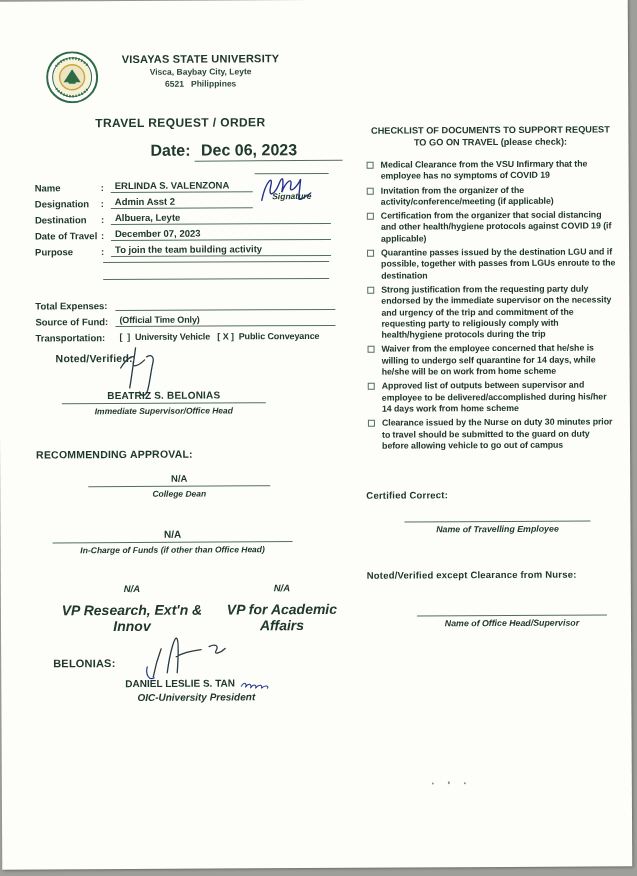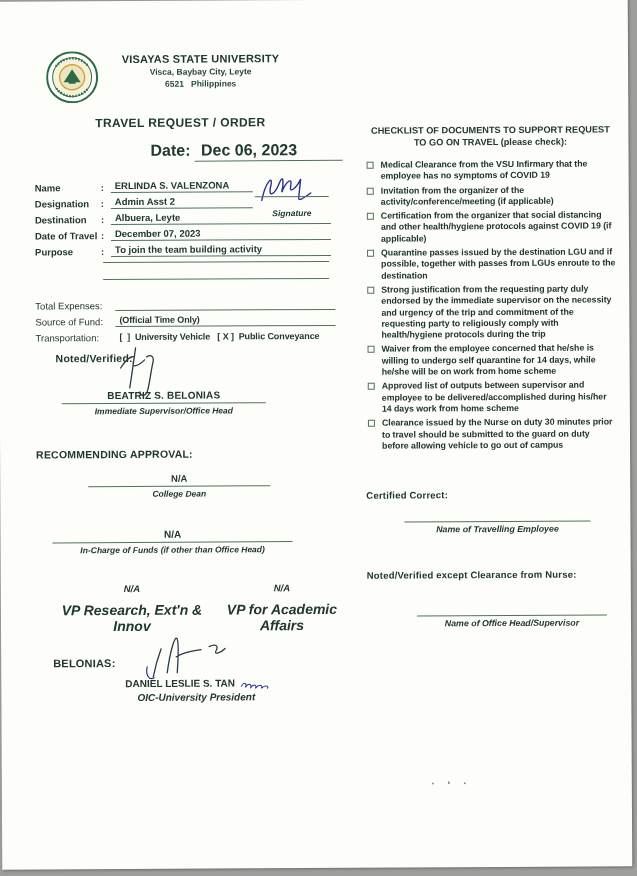--- a/index.html
+++ b/index.html
@@ -35,29 +35,29 @@
   
   .fields{left:36px;top:176px;width:296px;color:var(--ink-dark);}
   .frow{display:flex;align-items:flex-end;height:16px;font-size:9.5px;}
   .fl{width:66px;font-weight:700;margin-top:28px;}
   .fc{width:10px;font-weight:700;}
   .fv{flex:1;border-bottom:1.1px solid var(--line);font-weight:700;padding:0 0 1px 4px;white-space:nowrap;}
   .frow.short .fv{margin-right:78px;}
 
   .sig-block{left:256px;top:166px;width:74px;height:52px;}
   .sig-block svg{position:absolute;left:2px;bottom:11px;}
-  .sig-caption{position:absolute;bottom:0;left:0;right:0;border-top:1.2px solid var(--line);text-align:center;font-size:8.5px;font-style:italic;font-weight:700;color:var(--ink-dark);padding-top:11px;}
+  .sig-caption{position:absolute;bottom:17px;left:0;right:0;border-top:1.2px solid var(--line);text-align:center;font-size:8.5px;font-style:italic;font-weight:700;color:var(--ink-dark);padding-top:17px;}
 
   .blank-line{border-bottom:1.1px solid var(--line);height:0;}
   .bl1{left:104px;top:261px;width:226px;}
   .bl2{left:104px;top:278px;width:226px;}
 
   .expenses{left:36px;top:294px;width:300px;color:var(--ink-dark);}
   .erow{display:flex;align-items:flex-end;height:16px;font-size:9.5px;}
-  .el{width:80px;font-weight:400;white-space:nowrap;margin-top:28px;}
+  .el{width:80px;font-weight:700;white-space:nowrap;margin-top:28px;}
   .ev{flex:1;font-weight:700;padding:0 0 1px 4px;white-space:nowrap;font-size:9px;letter-spacing:-0.1px;}
   .ev.u{border-bottom:1.1px solid var(--line);}
 
   .sec-heading{font-size:10.5px;font-weight:700;color:var(--ink-dark);letter-spacing:.2px;}
   .noted-heading{left:36px;top:351px;padding-left:20px;}
   .sig2{left:112px;top:342px;}
   .name-block{text-align:center;color:var(--ink-dark);}
   .nb-name{font-size:10px;font-weight:700;letter-spacing:.2px;padding-bottom:2px;}
   .nb-title{border-top:1.2px solid var(--line);font-size:8.5px;font-style:italic;font-weight:700;padding-top:2px;}
   .noted-name{left:62px;top:389px;width:204px;}

